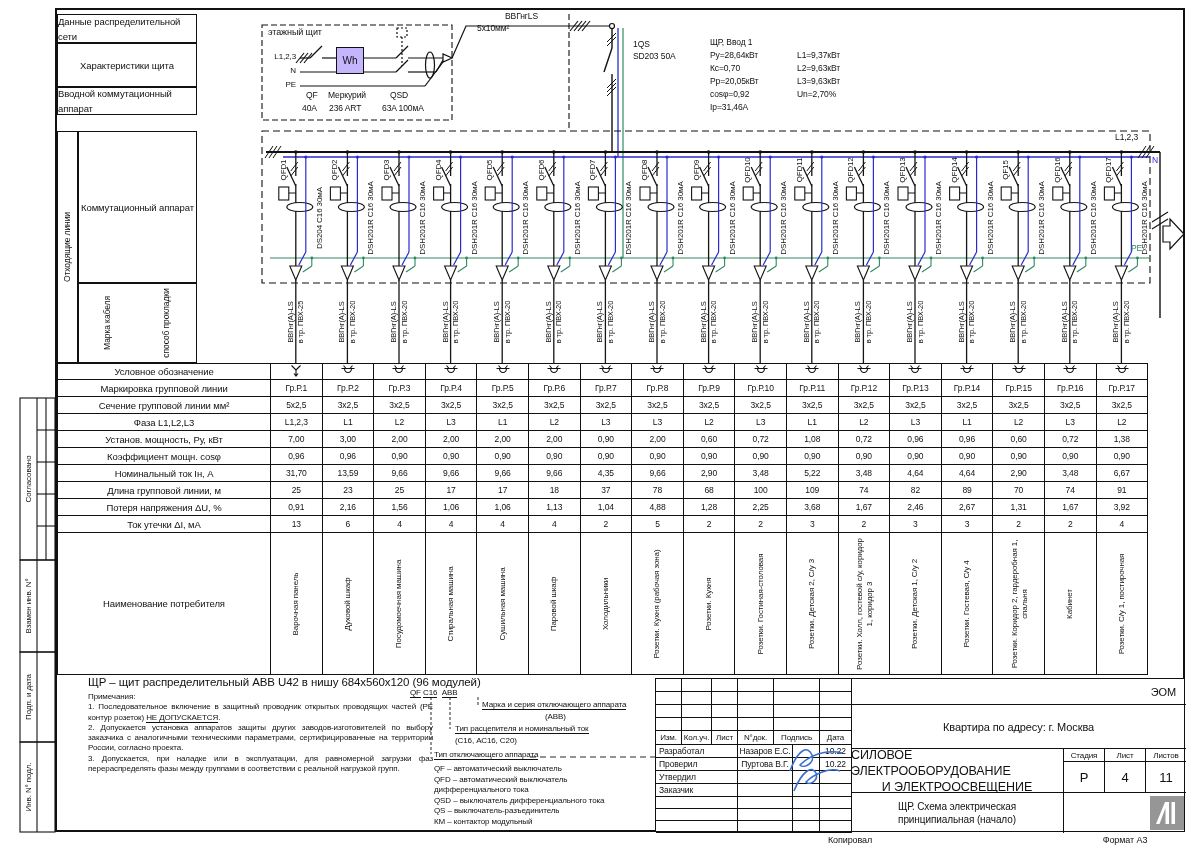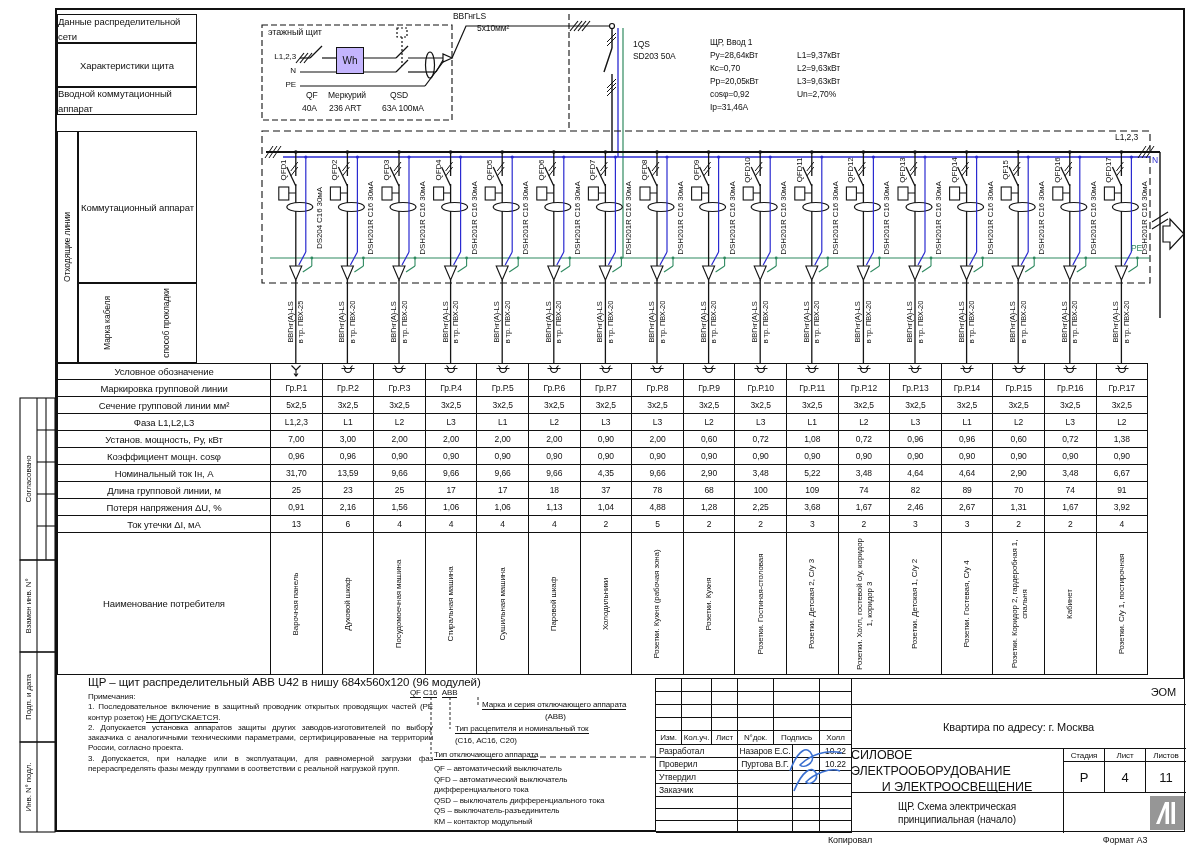--- a/index.html
+++ b/index.html
@@ -491,21 +491,21 @@
   <div class="lbl" style="left:260px;top:66px;width:36px;text-align:right;font-size:8px;">N</div>
   <div class="lbl" style="left:260px;top:80px;width:36px;text-align:right;font-size:8px;">PE</div>
   <div id="whbox" style="left:336px;top:47px;width:26px;height:25px;">Wh</div>
   <div class="lbl" style="left:306px;top:91px;">QF</div>
   <div class="lbl" style="left:302px;top:104px;">40A</div>
   <div class="lbl" style="left:328px;top:91px;">Меркурий</div>
   <div class="lbl" style="left:329px;top:104px;">236 ART</div>
   <div class="lbl" style="left:390px;top:91px;">QSD</div>
   <div class="lbl" style="left:382px;top:104px;">63A 100мА</div>
 
-  <div class="lbl" style="left:453px;top:12px;">ВВГнгLS</div>
+  <div class="lbl" style="left:505px;top:12px;">ВВГнгLS</div>
   <div class="lbl" style="left:477px;top:24px;">5х10мм²</div>
   <div class="lbl" style="left:633px;top:40px;">1QS</div>
   <div class="lbl" style="left:633px;top:52px;">SD203 50A</div>
   <div class="lbl" style="left:710px;top:38px;">ЩР, Ввод 1</div>
   <div class="lbl" style="left:1115px;top:133px;">L1,2,3</div>
   <div class="lbl blue" style="left:1152px;top:156px;">N</div>
   <div class="lbl green" style="left:1131px;top:244px;">PE</div>
 
   <table id="data-table">
       <colgroup id="cg">
@@ -861,21 +861,21 @@
         <div class="cell" style="left: 26px; top: 39px; width: 30px; height: 13px; font-size: 8px;"></div>
         <div class="cell" style="left: 56px; top: 39px; width: 26px; height: 13px; font-size: 8px;"></div>
         <div class="cell" style="left: 82px; top: 39px; width: 36px; height: 13px; font-size: 8px;"></div>
         <div class="cell" style="left: 118px; top: 39px; width: 46px; height: 13px; font-size: 8px;"></div>
         <div class="cell" style="left: 164px; top: 39px; width: 31px; height: 13px; border-right: none; font-size: 8px;"></div>
         <div class="cell" style="left: 0px; top: 52px; width: 26px; height: 14px; font-size: 8px;">Изм.</div>
         <div class="cell" style="left: 26px; top: 52px; width: 30px; height: 14px; font-size: 8px;">Кол.уч.</div>
         <div class="cell" style="left: 56px; top: 52px; width: 26px; height: 14px; font-size: 8px;">Лист</div>
         <div class="cell" style="left: 82px; top: 52px; width: 36px; height: 14px; font-size: 8px;">N°док.</div>
         <div class="cell" style="left: 118px; top: 52px; width: 46px; height: 14px; font-size: 8px;">Подпись</div>
-        <div class="cell" style="left: 164px; top: 52px; width: 31px; height: 14px; border-right: none; font-size: 8px;">Холл</div>
+        <div class="cell" style="left: 164px; top: 52px; width: 31px; height: 14px; border-right: none; font-size: 8px;">Дата</div>
         <div class="cell" style="left: 0px; top: 66px; width: 82px; height: 13px; font-size: 8.5px; justify-content: flex-start; padding-left: 3px;">Разработал</div>
         <div class="cell" style="left: 82px; top: 66px; width: 55px; height: 13px; font-size: 8.5px;">Назаров Е.С.</div>
         <div class="cell" style="left: 137px; top: 66px; width: 27px; height: 13px; font-size: 8.5px;"></div>
         <div class="cell" style="left: 164px; top: 66px; width: 31px; height: 13px; border-right: none; font-size: 8.5px;">10.22</div>
         <div class="cell" style="left: 0px; top: 79px; width: 82px; height: 13px; font-size: 8.5px; justify-content: flex-start; padding-left: 3px;">Проверил</div>
         <div class="cell" style="left: 82px; top: 79px; width: 55px; height: 13px; font-size: 8.5px;">Пуртова В.Г.</div>
         <div class="cell" style="left: 137px; top: 79px; width: 27px; height: 13px; font-size: 8.5px;"></div>
         <div class="cell" style="left: 164px; top: 79px; width: 31px; height: 13px; border-right: none; font-size: 8.5px;">10.22</div>
         <div class="cell" style="left: 0px; top: 92px; width: 82px; height: 13px; font-size: 8.5px; justify-content: flex-start; padding-left: 3px;">Утвердил</div>
         <div class="cell" style="left: 82px; top: 92px; width: 55px; height: 13px; font-size: 8.5px;"></div>

